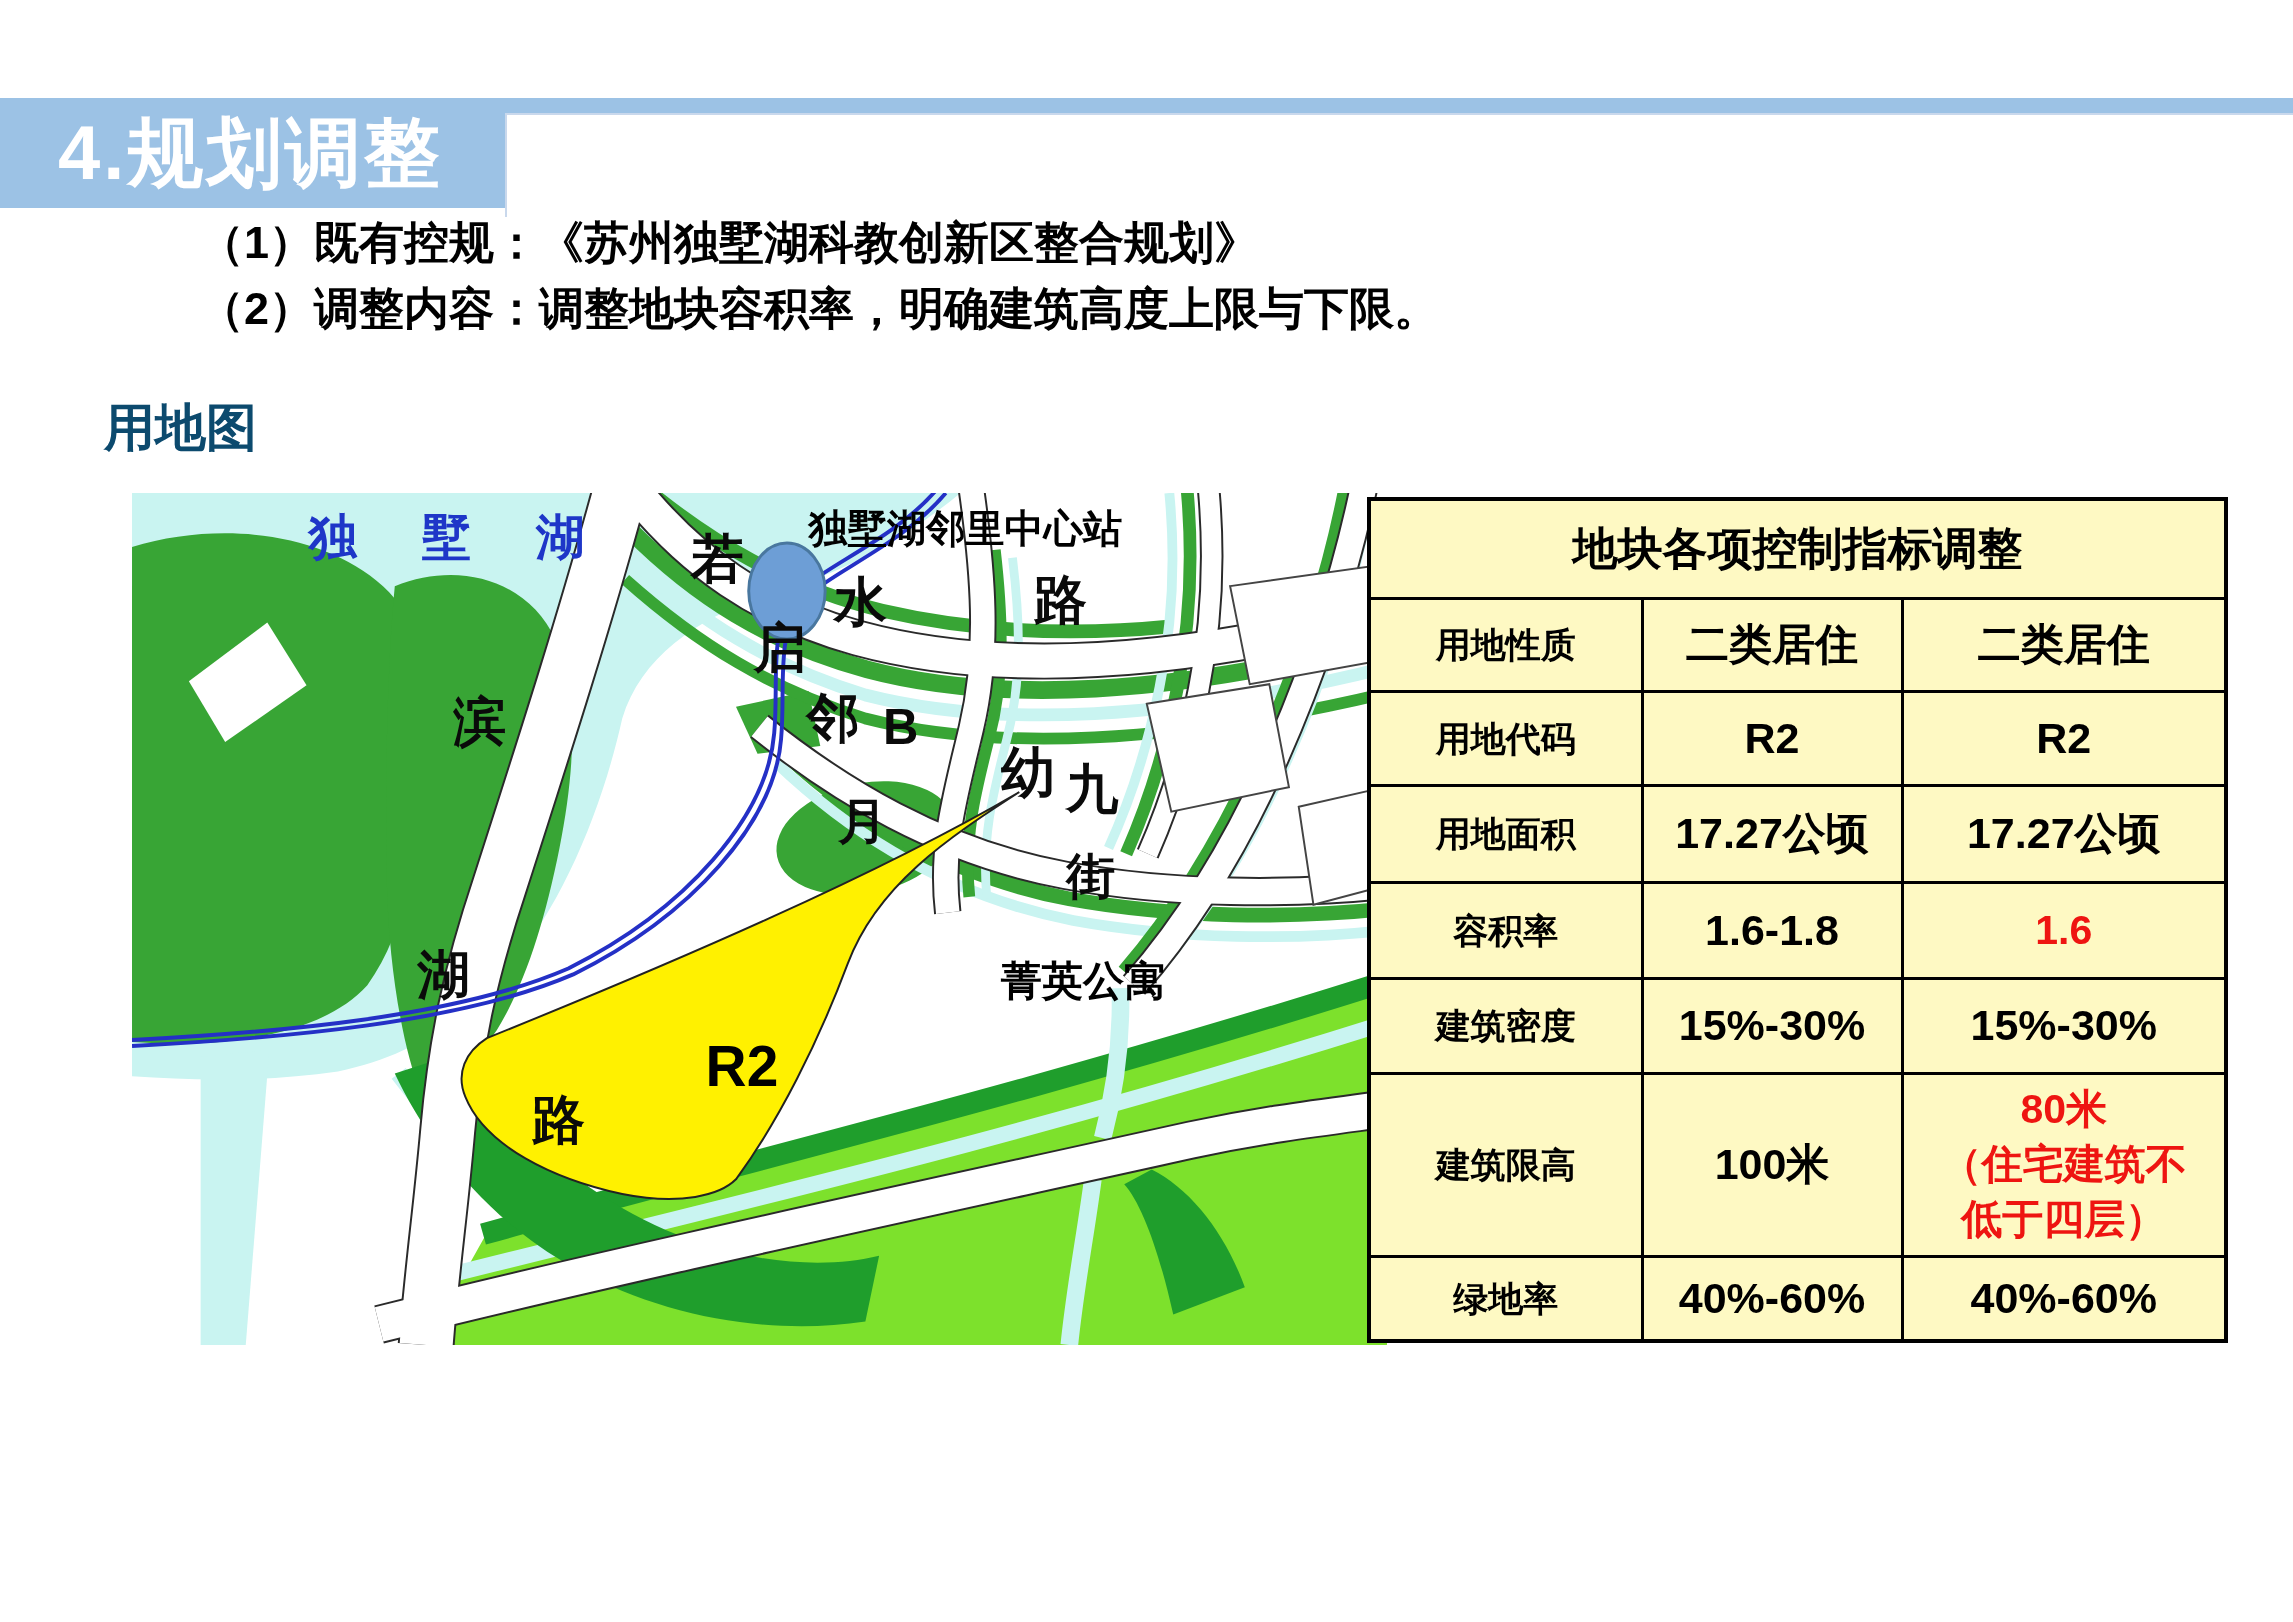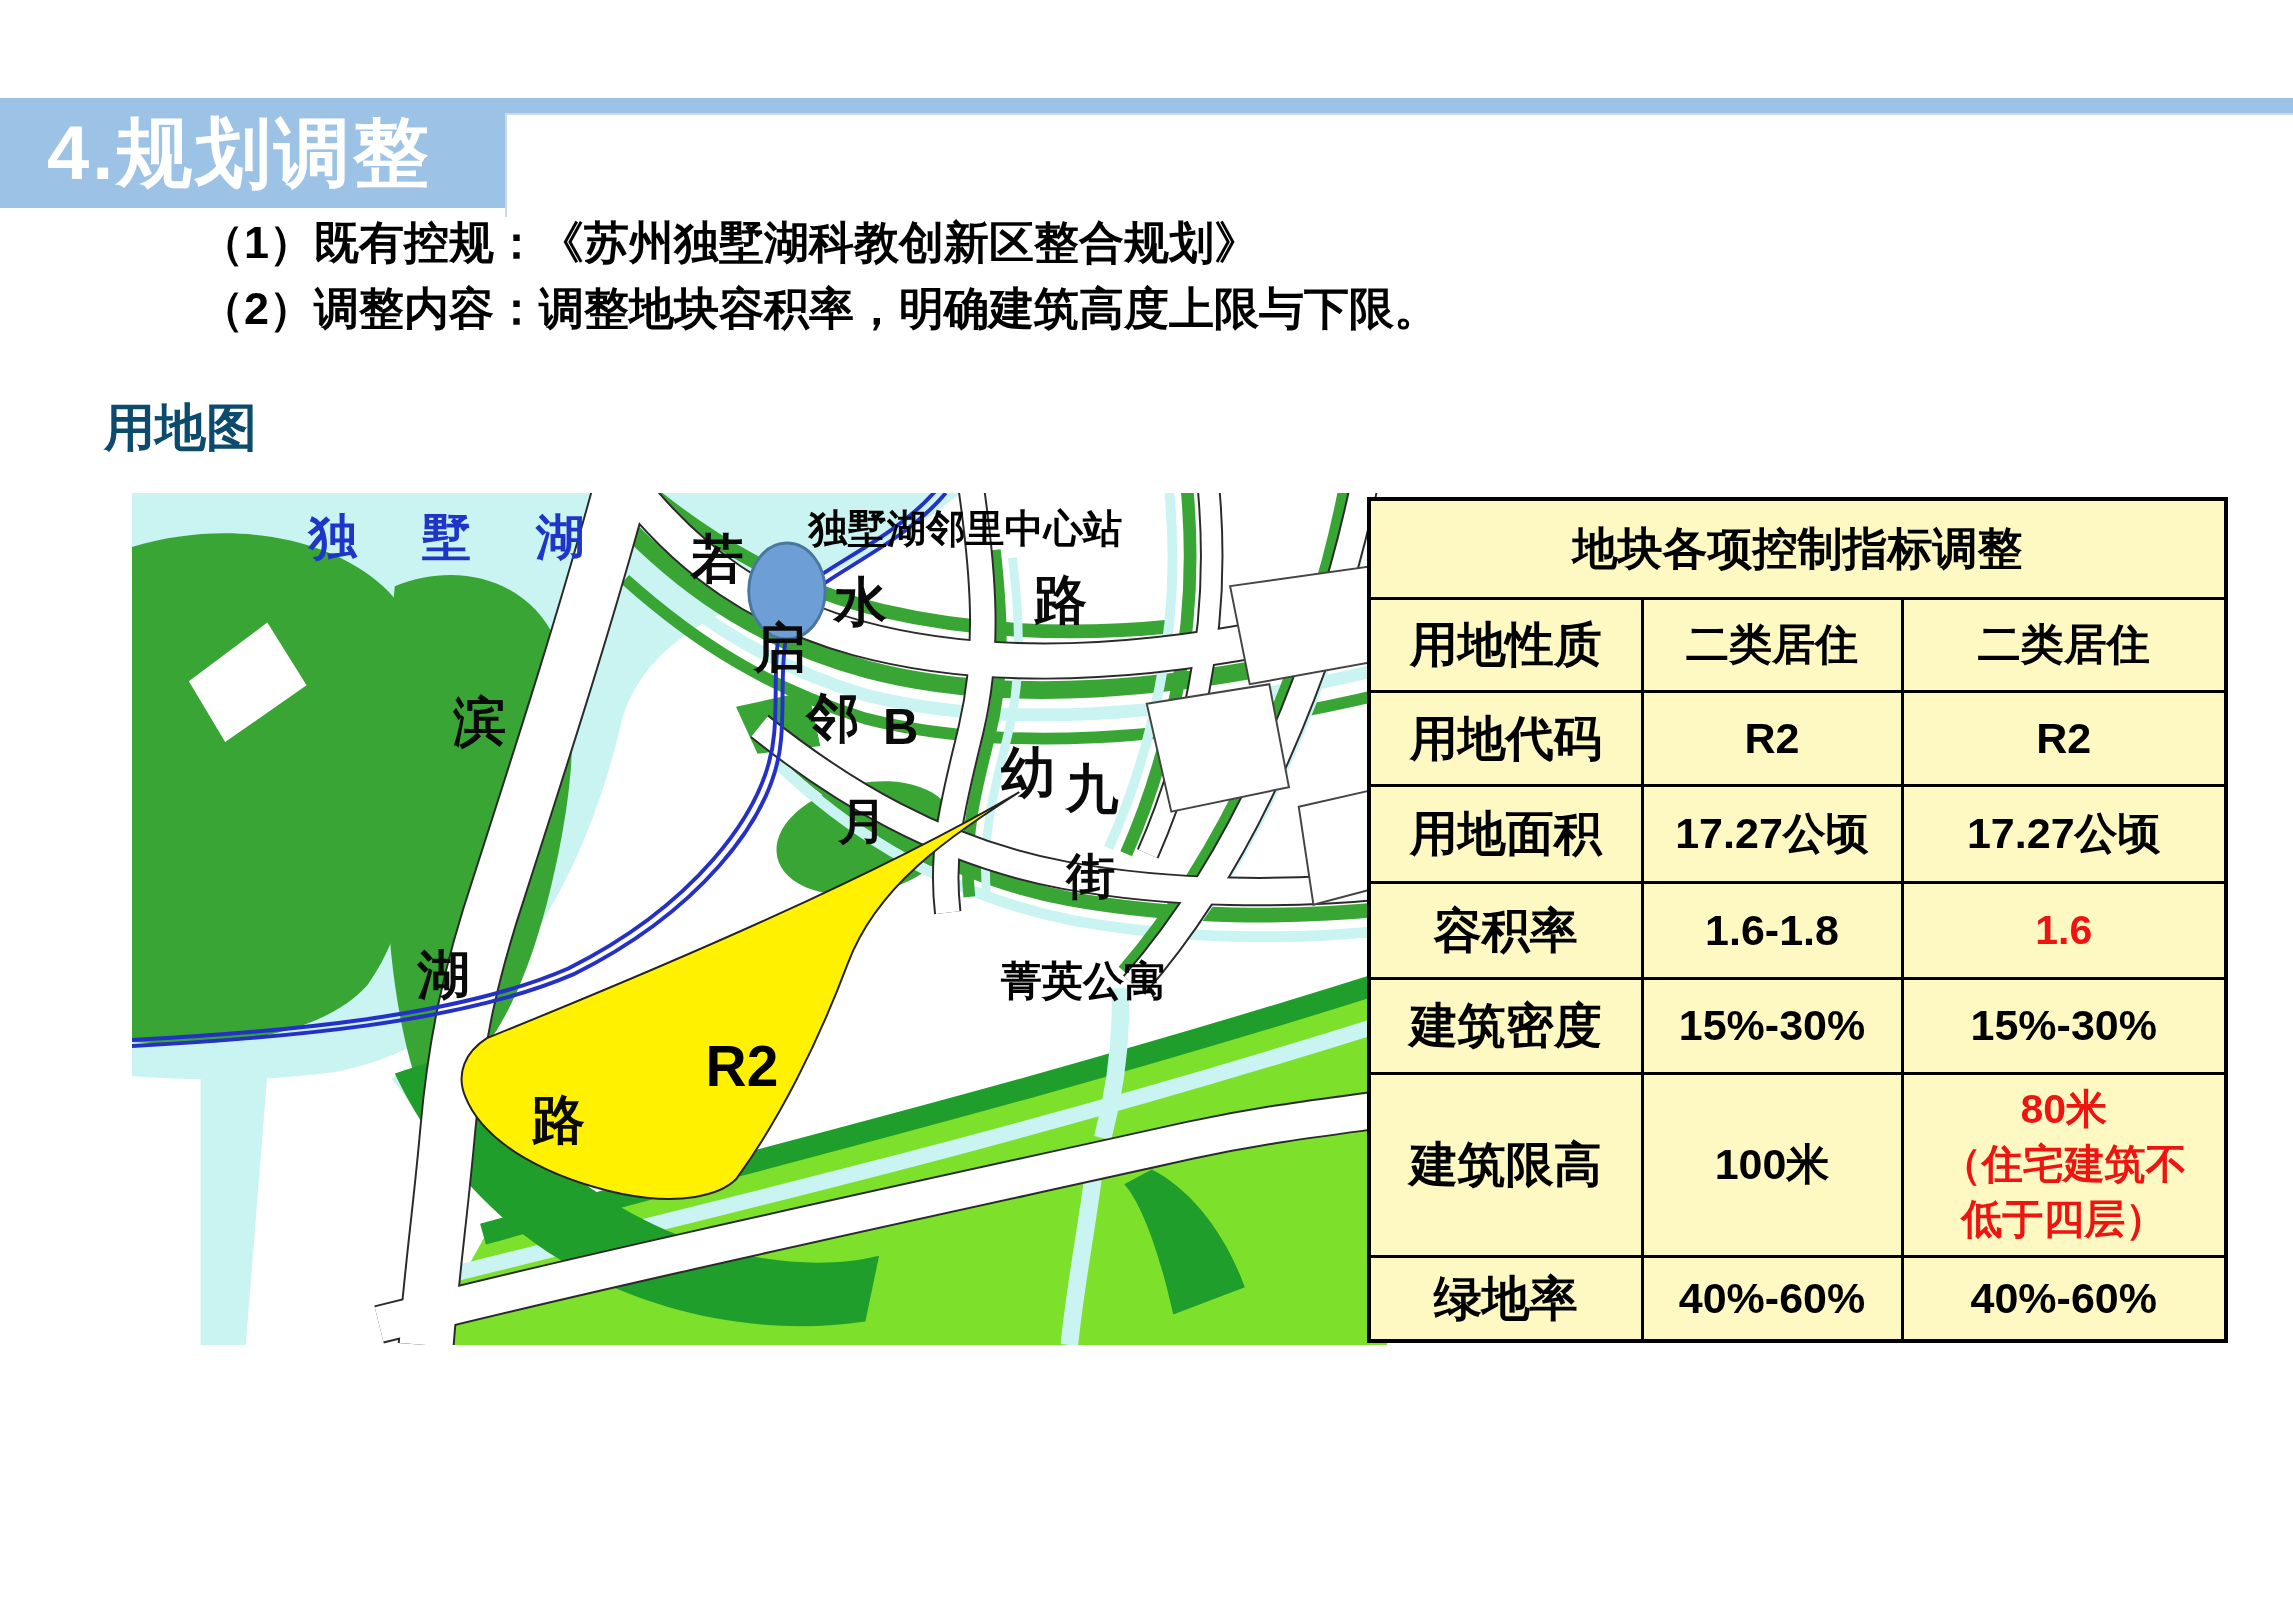--- a/index.html
+++ b/index.html
@@ -5,38 +5,38 @@
   html,body{margin:0;padding:0;background:#888;}
   *{box-sizing:border-box;}
   .slide{
     position:relative;width:2294px;height:1622px;background:#ffffff;overflow:hidden;
     font-family:"Liberation Sans","DejaVu Sans",sans-serif;
   }
   
   .banner-band{position:absolute;left:0;top:98px;width:2294px;height:110px;background:var(--banner);}
   .banner-cover{position:absolute;left:505px;top:113px;right:0;height:104px;background:#ffffff;
     border-left:2px solid #c9d8ec;border-top:2px solid #c9d8ec;}
-  .banner-title{position:absolute;left:47px;top:98px;height:110px;line-height:110px;
+  .banner-title{position:absolute;left:58px;top:98px;height:110px;line-height:110px;
     font-size:76px;font-weight:800;color:#ffffff;letter-spacing:2.9px;}
   
   .points{position:absolute;left:199px;top:210px;font-size:45px;font-weight:700;color:#000;}
   .points div{line-height:66px;white-space:nowrap;}
   
   .map-caption{position:absolute;left:104px;top:394px;font-size:51px;font-weight:700;color:#0c4a6e;}
   
   .map-wrap{position:absolute;left:108px;top:493px;width:1255px;height:852px;padding-left:24px;}
   
   .tbl{position:absolute;left:1367px;top:497px;width:858px;height:843px;
     border-collapse:collapse;table-layout:fixed;background:#fef9c3;}
   .tbl,.tbl th,.tbl td{border:3.9px solid #000;}
   .tbl{border-width:4.9px;}
   .tbl th{font-size:45px;font-weight:700;color:#000;text-align:center;}
   .tbl td{font-size:43px;font-weight:700;color:#000;text-align:center;vertical-align:middle;
     white-space:pre-line;line-height:55px;padding:0 5.9px;}
-  .tbl td.label{font-size:48px;}
+  .tbl td.label{font-size:35px;}
   .tbl td.red{color:var(--table_red);font-size:41px;}
   svg text{font-family:"Liberation Sans","DejaVu Sans",sans-serif;}
 </style>
 </head>
 <body>
 
 <div class="slide">
 
   <div class="banner-band"></div>
   <div class="banner-cover"></div>

